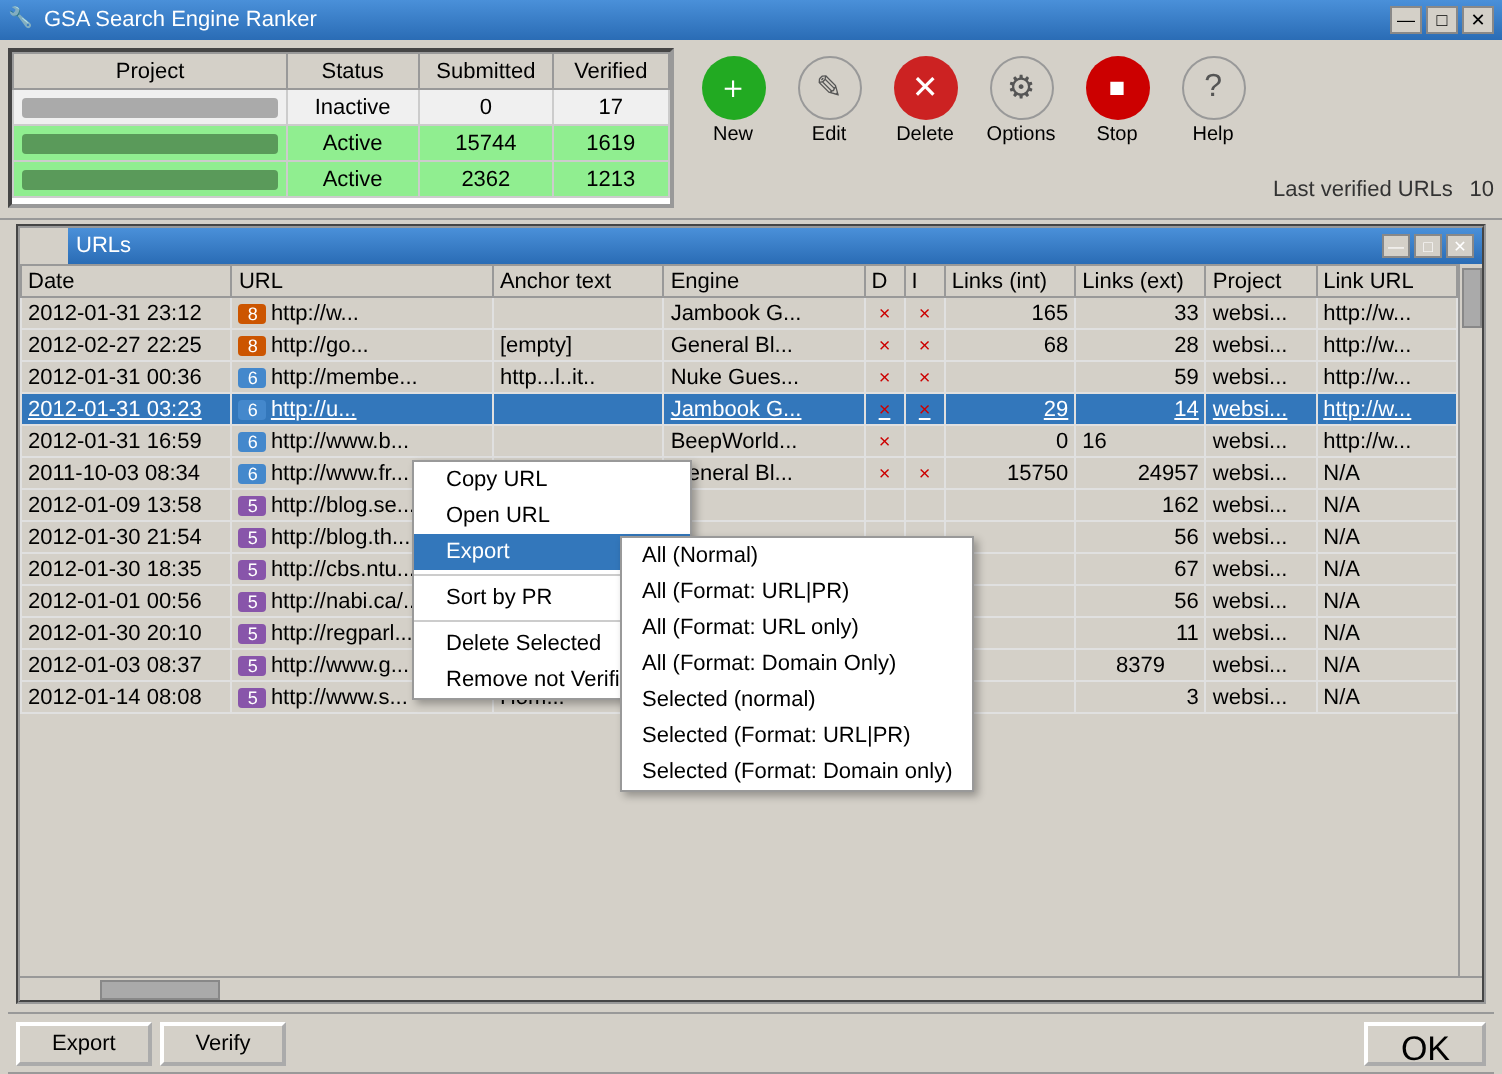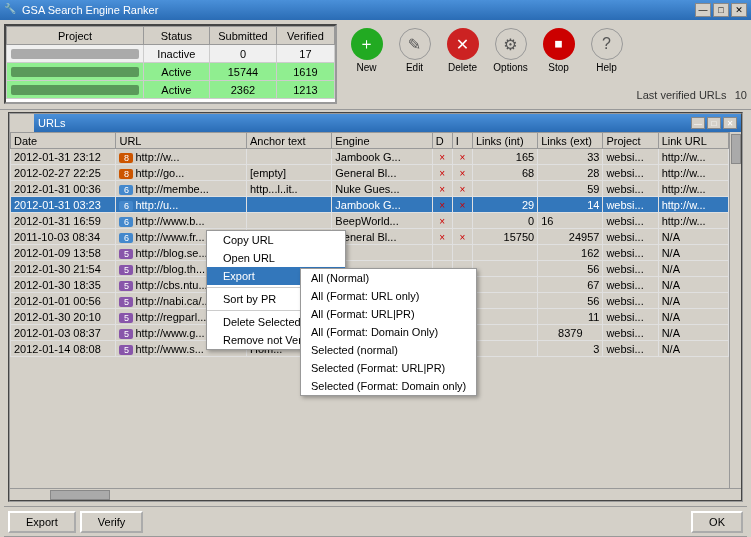--- a/index.html
+++ b/index.html
@@ -159,21 +159,21 @@
     .col-url { width: 130px; }
     .col-anchor { width: 85px; }
     .col-engine { width: 100px; }
     .col-d { width: 20px; }
     .col-i { width: 20px; }
     .col-linksint { width: 65px; }
     .col-linksext { width: 65px; }
     .col-project { width: 55px; }
     .col-linkurl { width: 70px; }
 
-    .row-selected { background: #3377bb !important; color: white !important; }
+    .row-selected { background: #3377bb !important; color: white !important; text-decoration: underline; }
     .row-selected td { color: white !important; }
     .num-badge {
       display: inline-block;
       background: #888;
       color: white;
       border-radius: 2px;
       padding: 0 3px;
       font-size: 9px;
       min-width: 14px;
       text-align: center;
@@ -203,21 +203,21 @@
       white-space: nowrap;
     }
     .ctx-item-highlighted { background: #3377bb; color: white; }
     .ctx-separator { height: 1px; background: #ccc; margin: 2px 0; }
     .ctx-item-arrow { position: relative; }
     .ctx-item-arrow::after { content: '▶'; position: absolute; right: 4px; font-size: 8px; }
 
     
     .export-submenu {
       position: absolute;
-      left: 300px;
+      left: 310px;
       top: 268px;
       background: white;
       border: 1px solid #999;
       box-shadow: 2px 2px 4px rgba(0,0,0,0.3);
       min-width: 170px;
       z-index: 101;
     }
     .export-submenu .ctx-item { padding: 3px 10px; }
 
     
@@ -237,21 +237,21 @@
       font-size: 11px;
       margin-right: 4px;
       height: 22px;
     }
     .spacer { flex: 1; }
     .ok-btn {
       background: #d4d0c8;
       border: 2px outset #fff;
       padding: 2px 16px;
       cursor: pointer;
-      font-size: 11px;
+      font-size: 17px;
       height: 22px;
     }
 
     
     .log-area {
       background: #f8f8f8;
       border: 1px solid #999;
       height: 50px;
       margin: 0 4px 4px 4px;
       overflow: hidden;
@@ -608,19 +608,19 @@
   <div class="ctx-item ctx-item-arrow ctx-item-highlighted">Export</div>
   <div class="ctx-separator"></div>
   <div class="ctx-item">Sort by PR</div>
   <div class="ctx-separator"></div>
   <div class="ctx-item">Delete Selected</div>
   <div class="ctx-item">Remove not Verified</div>
 </div>
 
 <div class="export-submenu">
 <div class="ctx-item">All (Normal)</div>
+    <div class="ctx-item">All (Format: URL|PR)</div>
     <div class="ctx-item">All (Format: URL only)</div>
-    <div class="ctx-item">All (Format: URL|PR)</div>
     <div class="ctx-item">All (Format: Domain Only)</div>
     <div class="ctx-item">Selected (normal)</div>
     <div class="ctx-item">Selected (Format: URL|PR)</div>
     <div class="ctx-item">Selected (Format: Domain only)</div>
   </div>
 
 </body></html>

